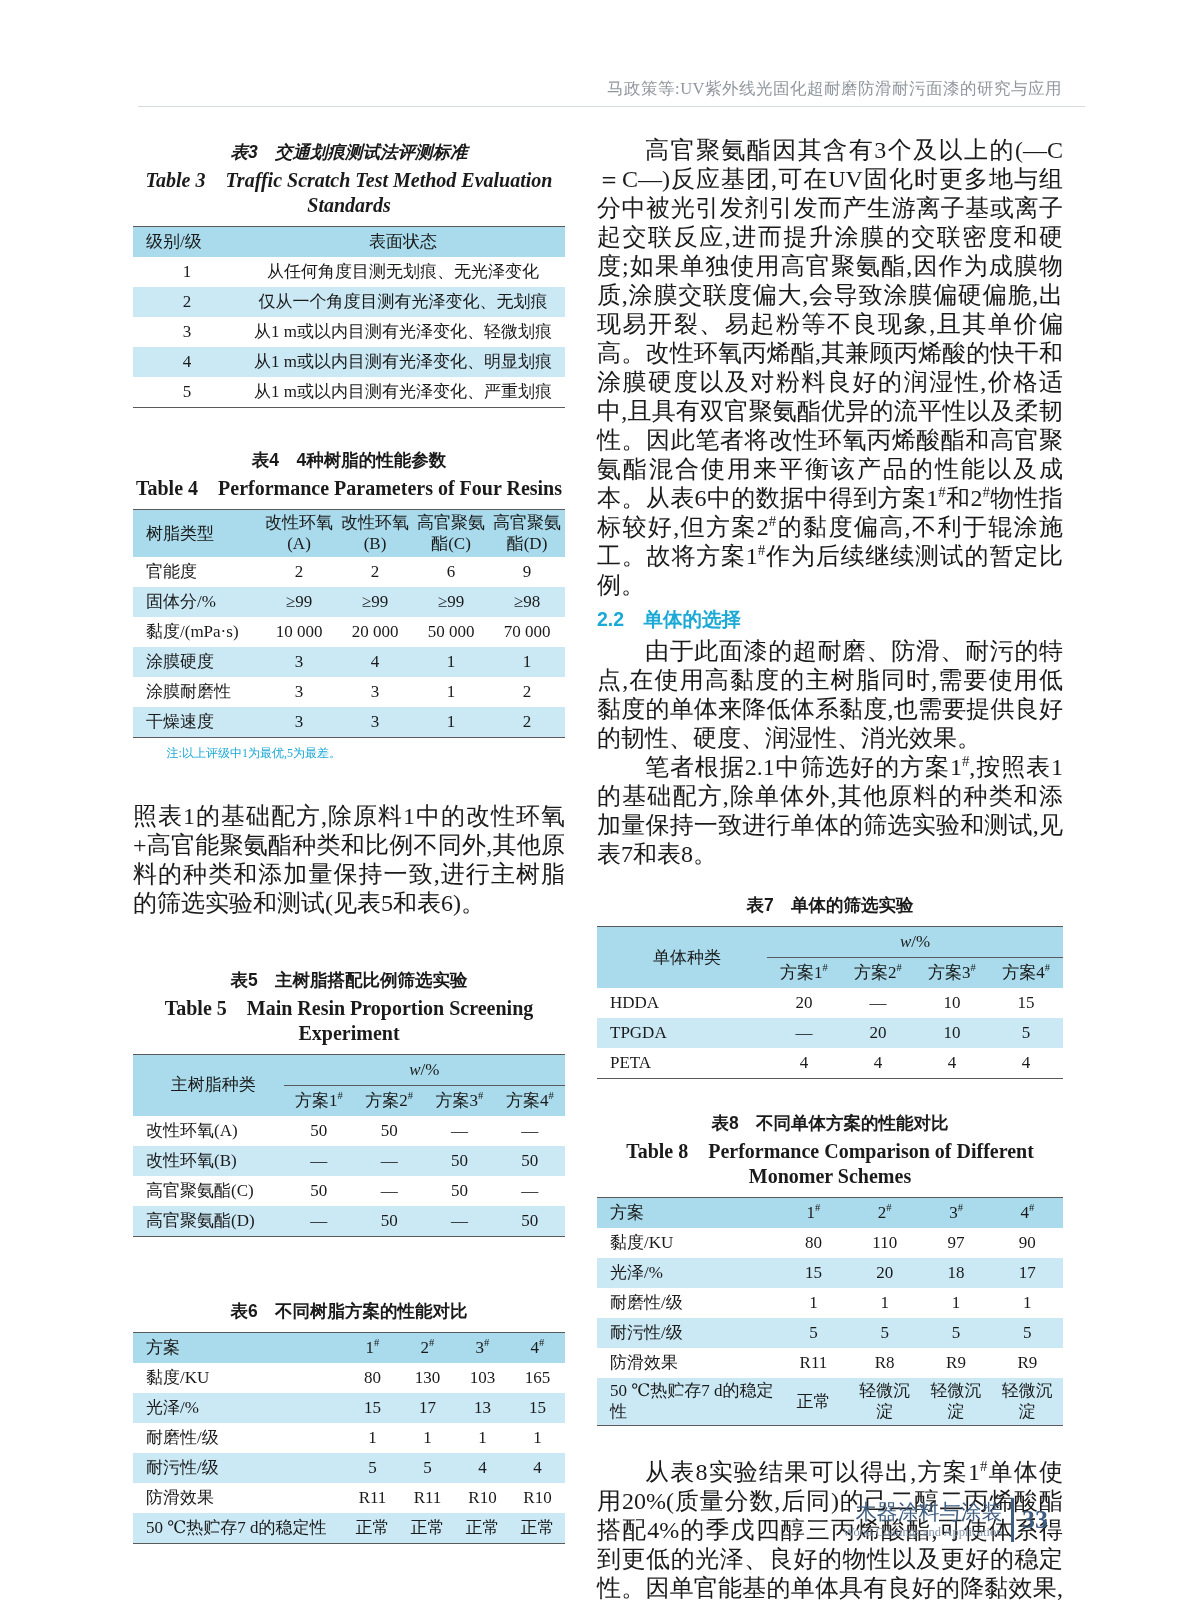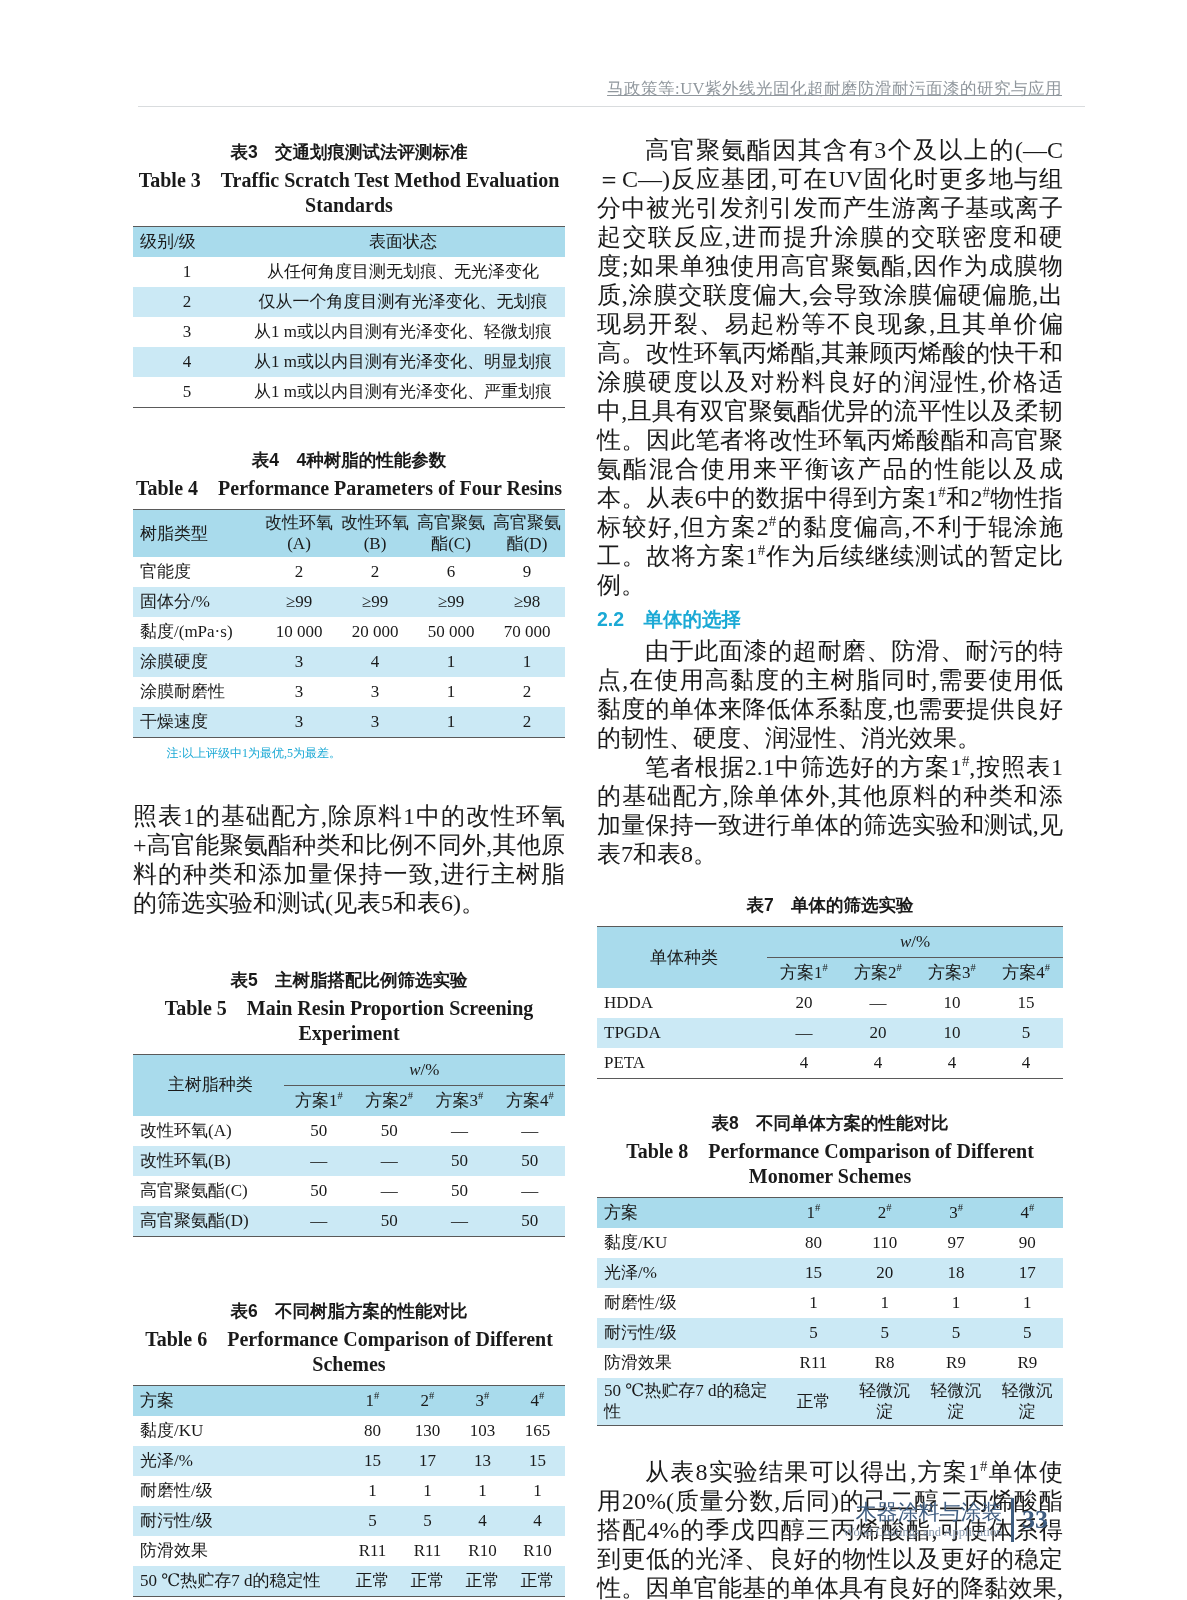--- a/index.html
+++ b/index.html
@@ -6,21 +6,20 @@
   body{
     width:1187px;height:1600px;background:#ffffff;position:relative;overflow:hidden;
     font-family:"Liberation Serif","DejaVu Serif",serif;
     color:var(--text-color,#1a1a1a);
     -webkit-font-smoothing:antialiased;
   }
   .running-head{
     position:absolute;top:78px;right:125px;
     font-size:16.5px;color:var(--running-head-gray,#90979d);
     letter-spacing:0.5px;
-    text-decoration:underline;
   }
   .head-rule{
     position:absolute;top:106px;left:138px;width:947px;height:0;
     border-top:1.5px solid #d9dcde;
   }
   .col{position:absolute;top:130px;}
   .col.left{left:133px;width:432px;}
   .col.right{left:597px;width:466px;}
 
   .tbl-title{text-align:center;line-height:25px;}
@@ -32,41 +31,41 @@
     font-size:17px;
     border-top:1.5px solid #5a5a5a;border-bottom:1.5px solid #5a5a5a;
     margin-top:8px;
   }
   th,td{
     padding:2px 3px;text-align:center;font-weight:normal;
     height:26px;line-height:1.25;overflow:hidden;
   }
   thead th{background:var(--table-header,#a9dbec);}
   tr.stripe td{background:var(--table-stripe,#cbe9f5);}
-  .c0{text-align:left;padding-left:7px;}
+  .c0{text-align:left;padding-left:13px;}
   th.group{border-bottom:1px solid #5a5a5a;}
   
   .t3 tbody .c0{text-align:center;padding-left:3px;}
   .t5 thead .c0,.t7 thead .c0{text-align:center;}
   sup{font-size:0.62em;vertical-align:super;line-height:0;}
 
   .note{
     color:var(--accent-cyan,#1ba9d5);font-size:12px;margin-top:7px;margin-left:2.8em;
     font-family:"Liberation Serif","DejaVu Serif",serif;
   }
   .para{
     font-size:24px;line-height:29px;text-align:justify;text-indent:2em;
   }
   .para.no-indent{text-indent:0;}
   .section-heading{
     font-family:"Liberation Sans","DejaVu Sans",sans-serif;
     font-weight:bold;font-size:19.5px;color:var(--accent-cyan,#1ba9d5);
     margin-top:6px;margin-bottom:4px;
   }
-  .sp-t3{margin-top:10px;}
+  .sp-t3{margin-top:10px;font-style:italic;}
   .sp-t4{margin-top:40px;}
   .sp-para-left{margin-top:40px;}
   .sp-t5{margin-top:50px;}
   .sp-t6{margin-top:62px;}
   .sp-para1{margin-top:6px;}
   .sp-para3{margin-top:0;}
   .sp-t7{margin-top:24px;}
   .sp-t8{margin-top:32px;}
   .sp-para4{margin-top:32px;}
 
@@ -255,21 +254,20 @@
           <td>—</td>
           <td>50</td>
           <td>—</td>
           <td>50</td>
         </tr>
       </tbody>
     </table>
 
   <div class="tbl-title sp-t6">
     <div class="tcn">表6　不同树脂方案的性能对比</div>
-    <div class="ten">Table 6　Performance Comparison of Different Schemes</div>
   </div>
   <table class="t6">
     <colgroup>
         <col style="width:212px">
         <col style="width:55px">
         <col style="width:55px">
         <col style="width:55px">
         <col style="width:55px">
       </colgroup>
   <thead>

